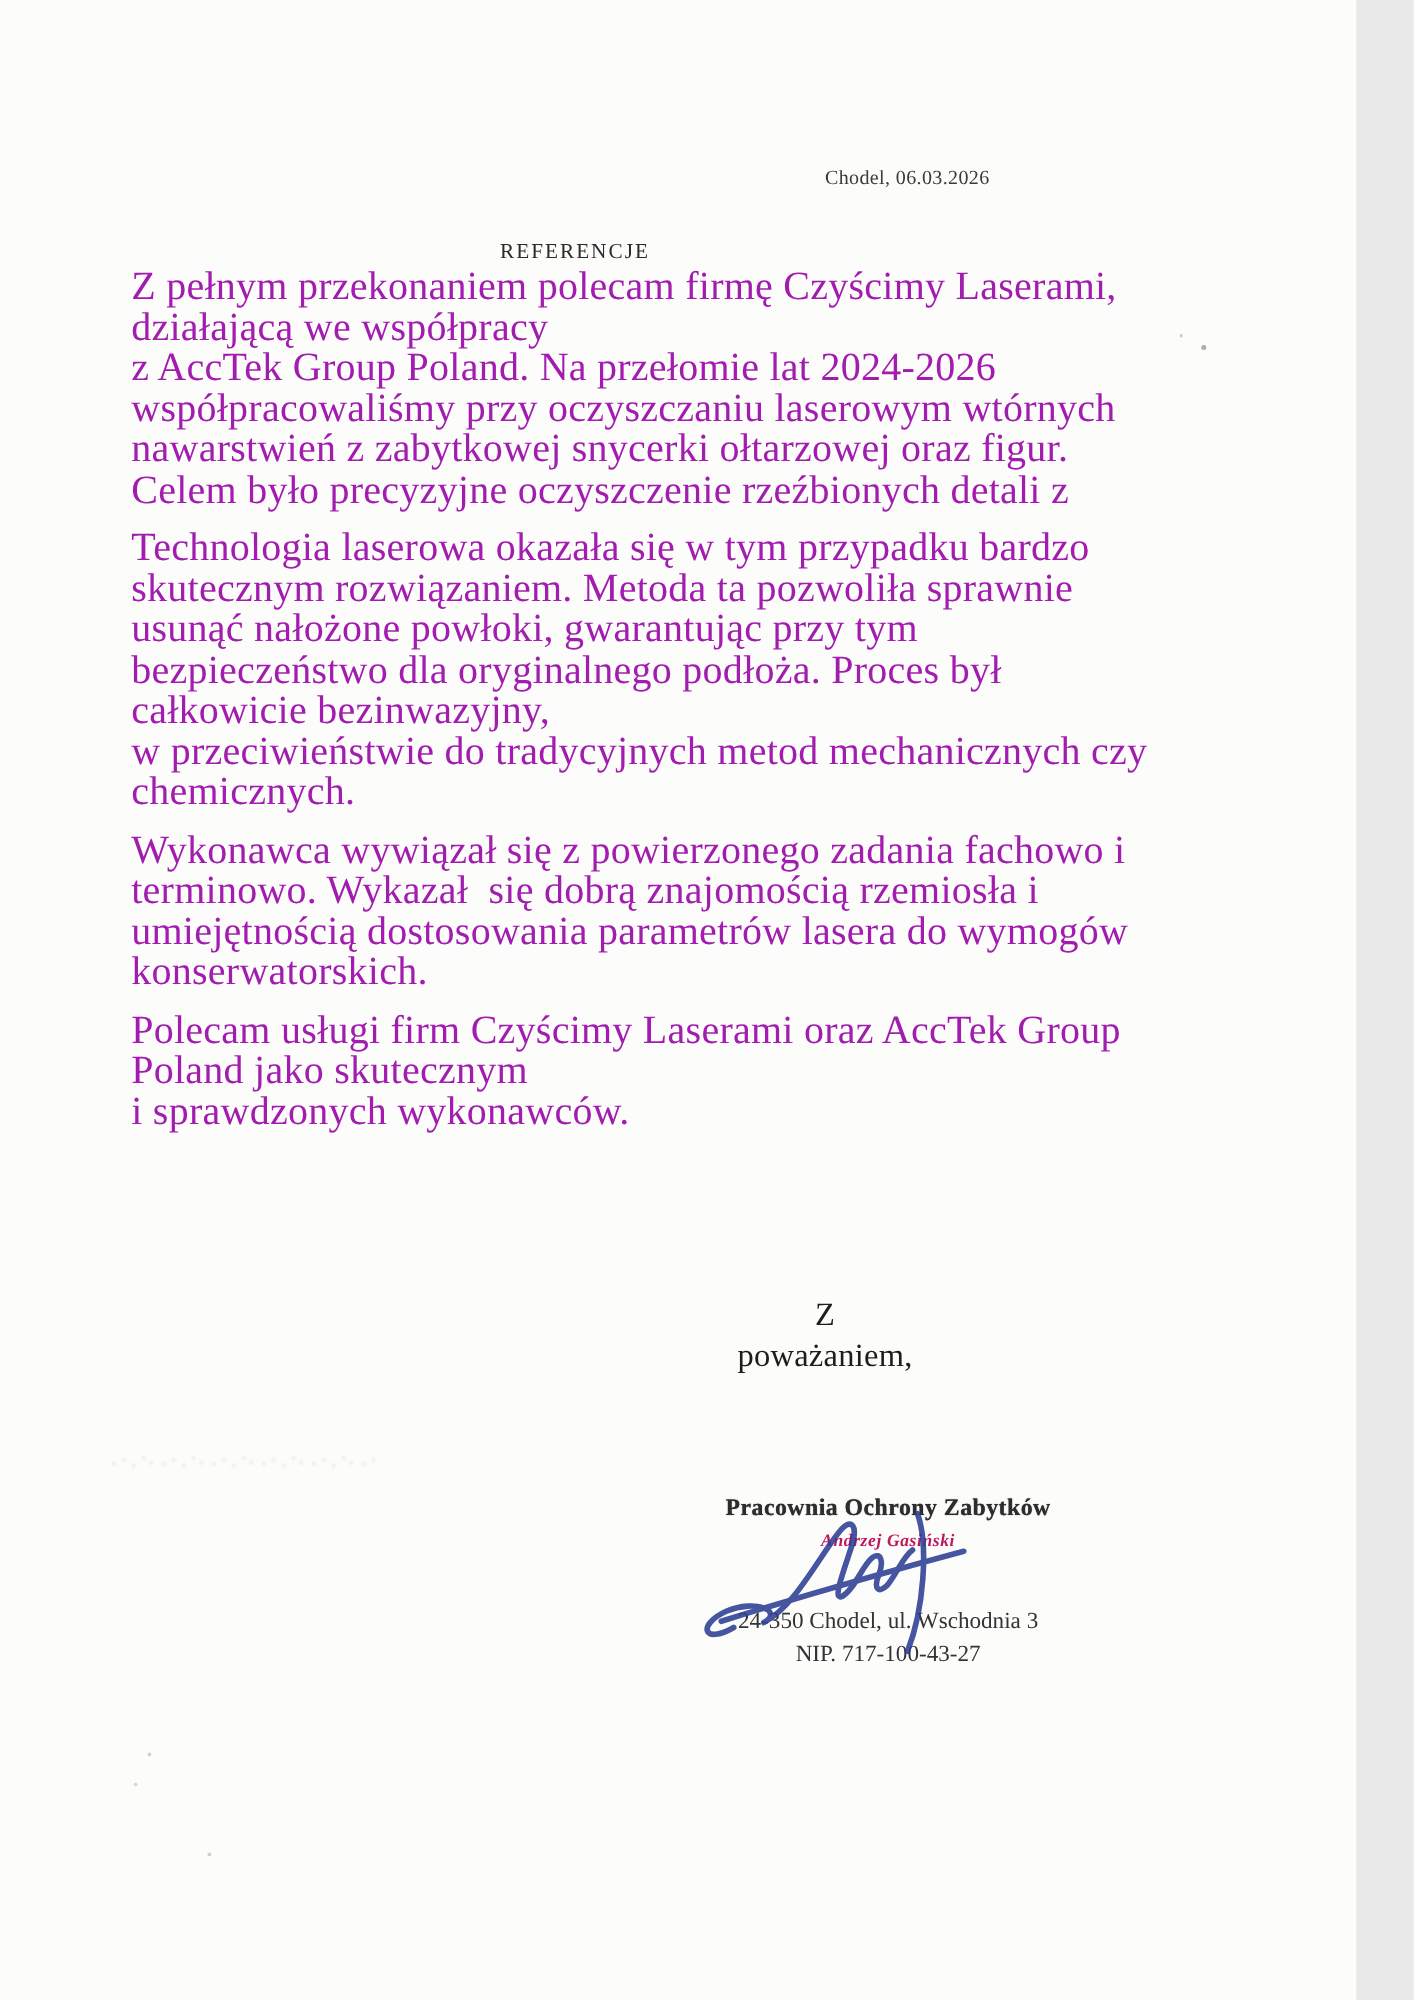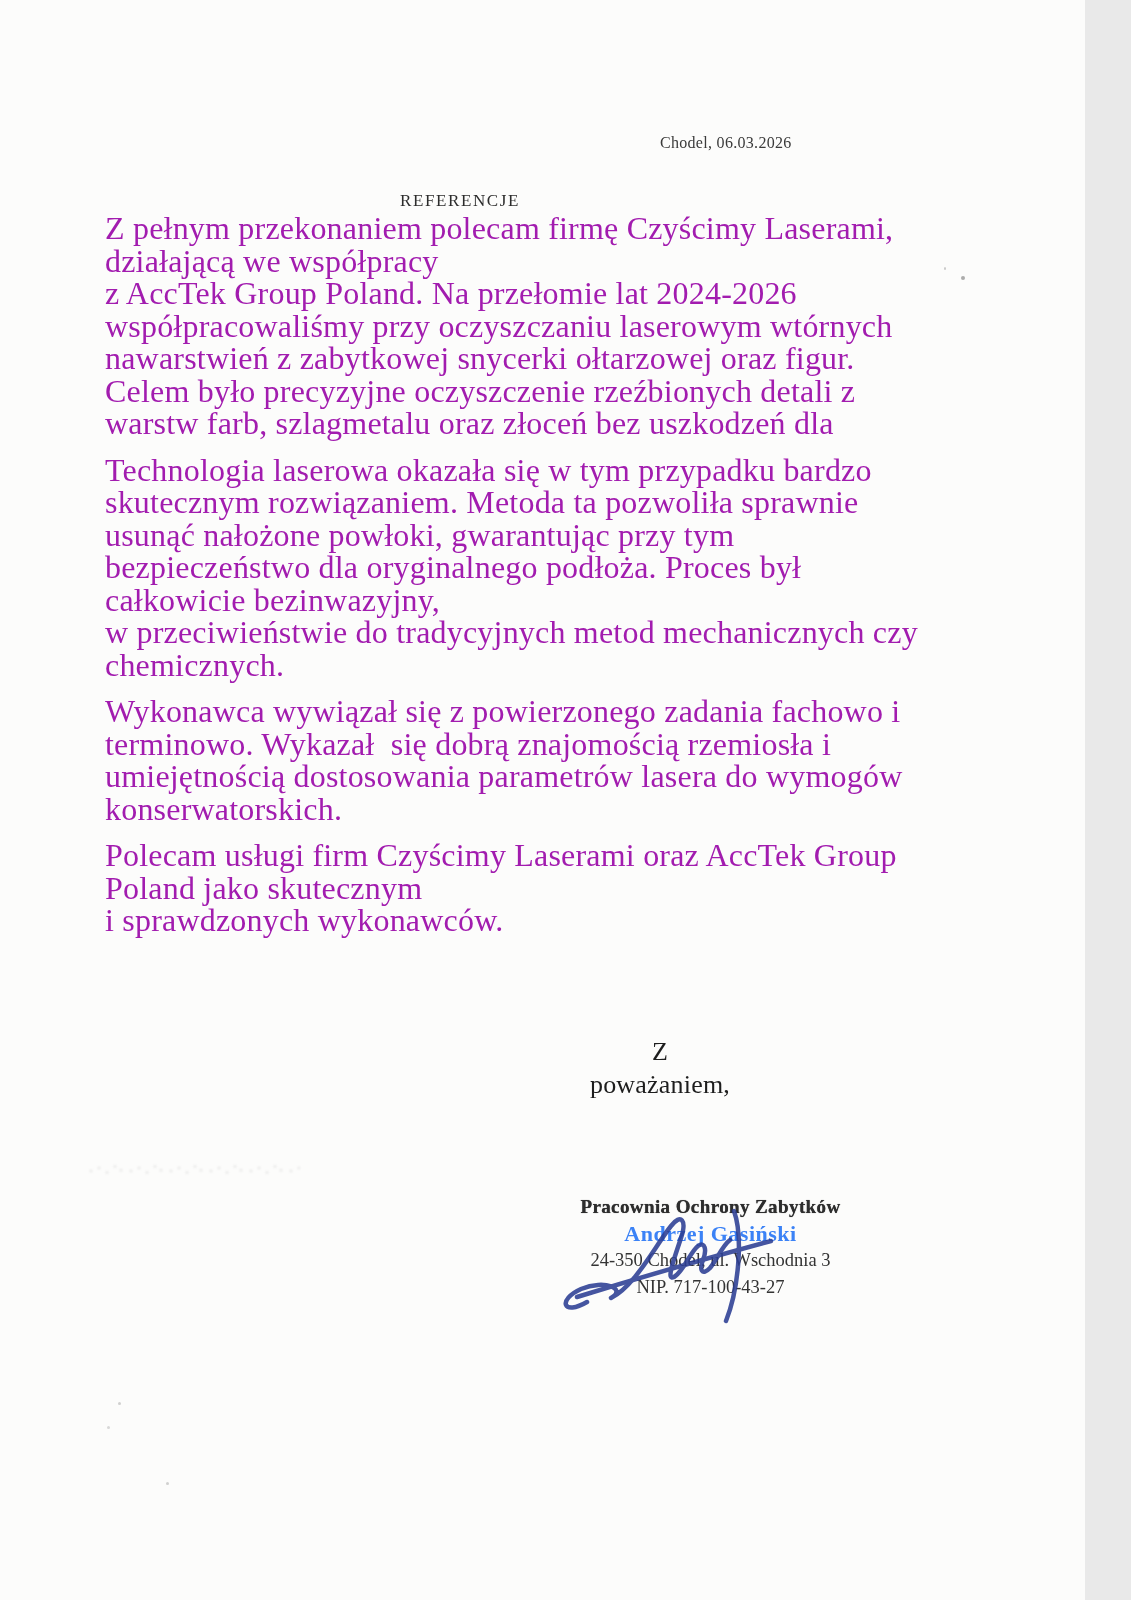--- a/index.html
+++ b/index.html
@@ -48,24 +48,24 @@
     position:absolute;left:563px;top:1193px;width:295px;
     text-align:center;
     color:#2d2d2d;
     line-height:27px;
   }
   .stamp .org{
     font-size:19px;font-weight:bold;letter-spacing:0.4px;
     text-shadow:0 0 0.7px #2d2d2d;
   }
   .stamp .person{
-    font-size:22px;font-weight:bold;
-    color:#3b82f6;letter-spacing:0.5px;
+    font-size:14px;font-style:italic;font-weight:bold;
+    color:#be185d;letter-spacing:0.5px;
   }
-  .stamp .address{font-size:18.5px;color:#333;}
+  .stamp .address{font-size:18.5px;color:#333;margin-top:37px;}
   .stamp .nip{font-size:18.5px;color:#333;text-align:center;}
   .signature-svg{
     position:absolute;left:553px;top:1194px;
     width:244px;height:138px;
     opacity:0.88;
   }
   .smudge{
     position:absolute;left:85px;top:1162px;width:215px;height:15px;
     background:
       radial-gradient(circle at 15% 60%, #9a9a9a 1px, transparent 2px),
@@ -97,21 +97,20 @@
   <div class="title">REFERENCJE</div>
 
   <div class="body-text">
     <div class="para">
         <span class="line">Z pełnym przekonaniem polecam firmę Czyścimy Laserami,</span>
         <span class="line">działającą we współpracy</span>
         <span class="line">z AccTek Group Poland. Na przełomie lat 2024-2026</span>
         <span class="line">współpracowaliśmy przy oczyszczaniu laserowym wtórnych</span>
         <span class="line">nawarstwień z zabytkowej snycerki ołtarzowej oraz figur.</span>
         <span class="line">Celem było precyzyjne oczyszczenie rzeźbionych detali z</span>
-        <span class="line">warstw farb, szlagmetalu oraz złoceń bez uszkodzeń dla</span>
       </div>
     <div class="para">
         <span class="line">Technologia laserowa okazała się w tym przypadku bardzo</span>
         <span class="line">skutecznym rozwiązaniem. Metoda ta pozwoliła sprawnie</span>
         <span class="line">usunąć nałożone powłoki, gwarantując przy tym</span>
         <span class="line">bezpieczeństwo dla oryginalnego podłoża. Proces był</span>
         <span class="line">całkowicie bezinwazyjny,</span>
         <span class="line">w przeciwieństwie do tradycyjnych metod mechanicznych czy</span>
         <span class="line">chemicznych.</span>
       </div>

